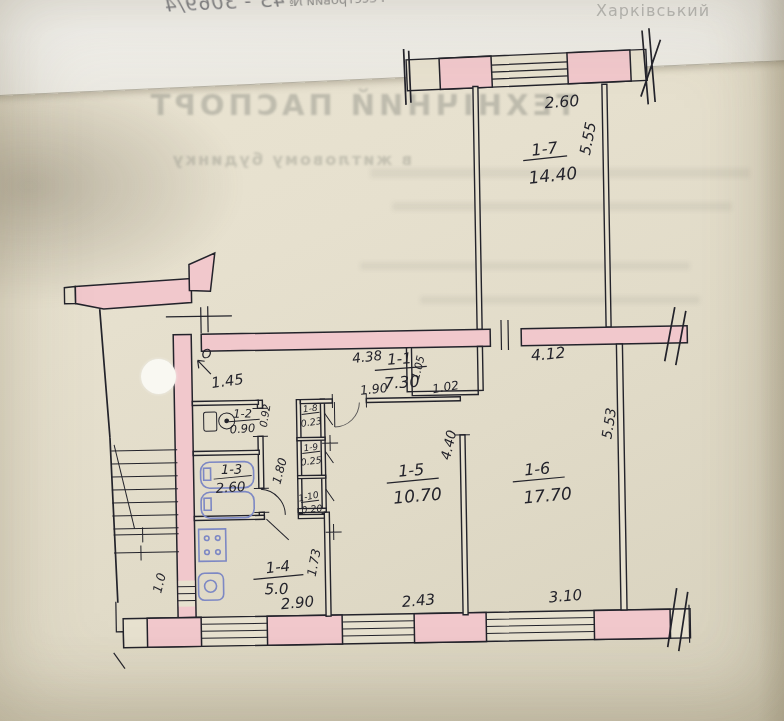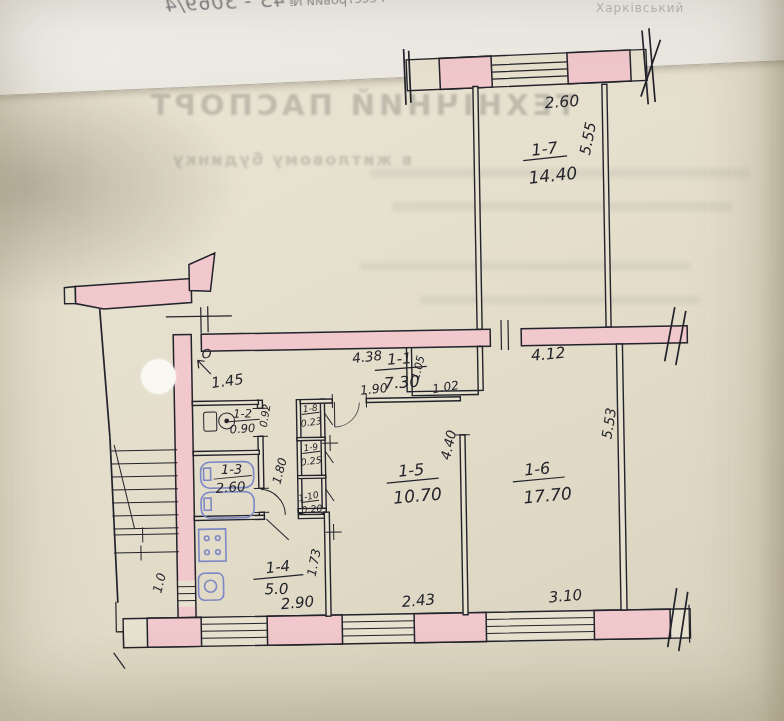--- a/index.html
+++ b/index.html
@@ -14,21 +14,21 @@
     transform:rotate(-2.55deg);transform-origin:0 0;
     border-bottom:1px solid #b5b1a4;
     box-shadow:0 3px 6px rgba(90,80,60,.28);
   }
   .registry{
     position:absolute;left:6px;top:56px;width:400px;white-space:nowrap;
     transform:scaleX(-1);filter:blur(.5px);
     color:rgba(75,78,85,.58);font-size:13px;
   }
   .registry .num{font-style:italic;font-size:19px;letter-spacing:1px;color:rgba(58,62,75,.62);}
-  .corner-text{position:absolute;top:1px;left:596px;font-size:12px;letter-spacing:1px;
+  .corner-text{position:absolute;top:1px;left:596px;font-size:16px;letter-spacing:1px;
     color:rgba(108,110,110,.42);filter:blur(.4px);text-align:center;}
   .bleed-title{
     position:absolute;top:88px;left:148px;width:428px;white-space:nowrap;
     transform:scaleX(-1);filter:blur(1.1px);
     font-size:29px;font-weight:bold;letter-spacing:4px;color:rgba(124,126,118,.38);
   }
   .bleed-subtitle{
     position:absolute;top:150px;left:150px;width:262px;white-space:nowrap;
     transform:scaleX(-1);filter:blur(1px);
     font-size:16px;font-weight:bold;letter-spacing:2px;color:rgba(124,126,118,.32);

